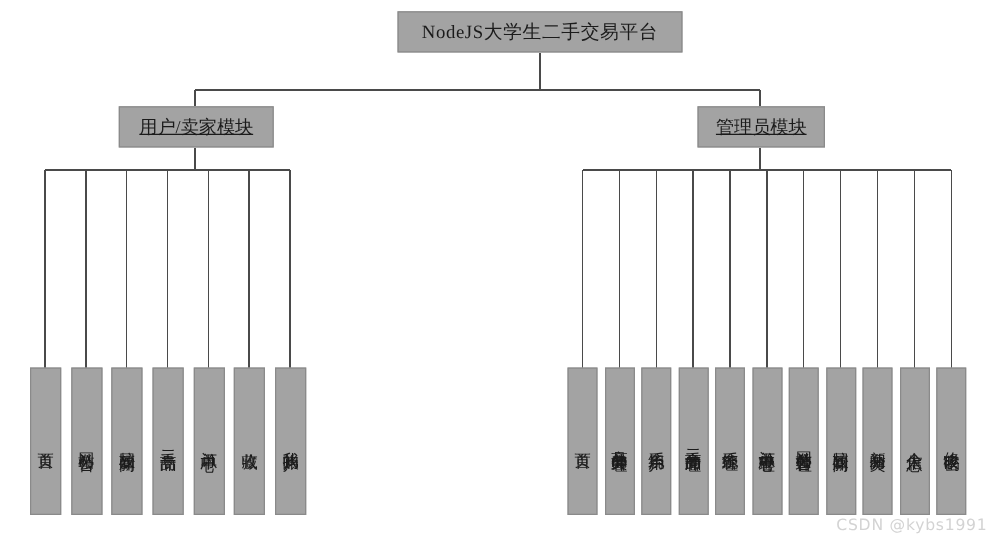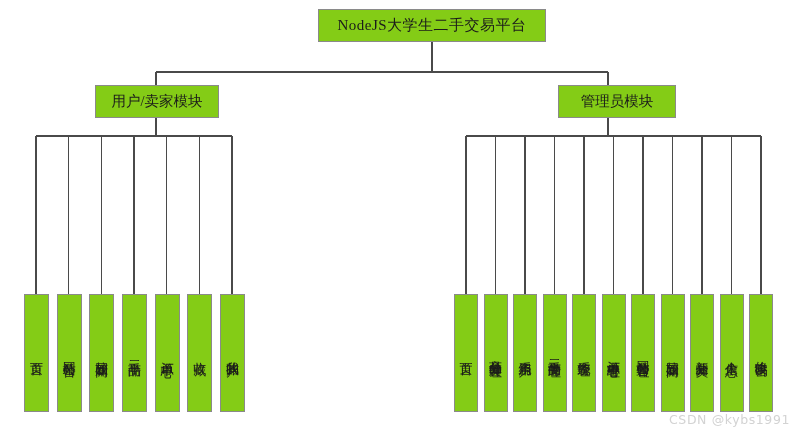--- a/index.html
+++ b/index.html
@@ -20,34 +20,35 @@
     left: 0;
     top: 0;
     width: 798px;
     height: 433px;
     pointer-events: none;
   }
   .node {
     position: absolute;
     box-sizing: border-box;
     border: 1px solid #8a8a8a;
-    background: #84cc16;
+    background: #a3a3a3;
     display: flex;
     align-items: center;
     justify-content: center;
     color: #1b1b1b;
   }
   .node.root {
     font-size: 15px;
     letter-spacing: 0.5px;
     white-space: nowrap;
   }
   .node.module {
     font-size: 14.5px;
     white-space: nowrap;
+    text-decoration: underline;
   }
   .node.leaf {
     font-size: 13px;
     line-height: 15px;
     padding: 5px 0 5px 0;
     align-items: center;
   }
   .vtext {
     display: block;
     writing-mode: vertical-rl;
@@ -114,21 +115,21 @@
   </svg>
 
   <div class="node root" style="left:318px; top:9px; width:228px; height:33px;">
     <span>NodeJS大学生二手交易平台</span>
   </div>
 
   <div class="node module" style="left:95px; top:85px; width:124px; height:33px;">
     <span>用户/卖家模块</span>
   </div>
 
-  <div class="node module" style="left:558px; top:85px; width:118px; height:33px;">
+  <div class="node module" style="left:558px; top:85px; width:102px; height:33px;">
     <span>管理员模块</span>
   </div>
 
   <div class="node leaf" style="left:24px; top:294px; width:25px; height:118px;">
     <span class="vtext">首页</span>
   </div>
   <div class="node leaf" style="left:56.7px; top:294px; width:25px; height:118px;">
     <span class="vtext">网站公告</span>
   </div>
   <div class="node leaf" style="left:89.3px; top:294px; width:25px; height:118px;">

